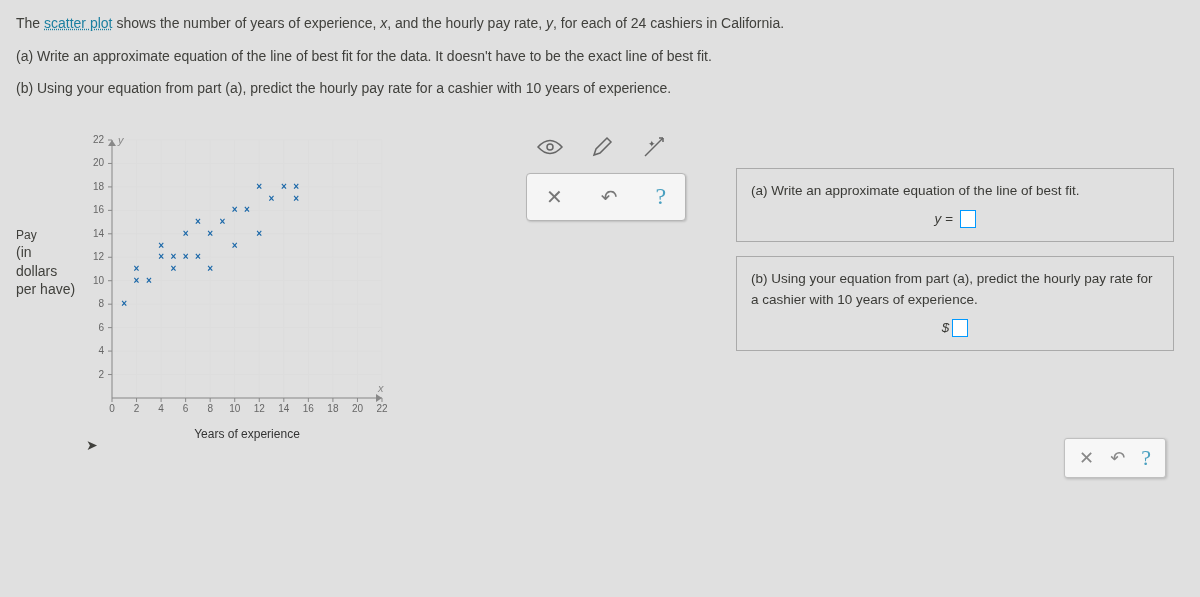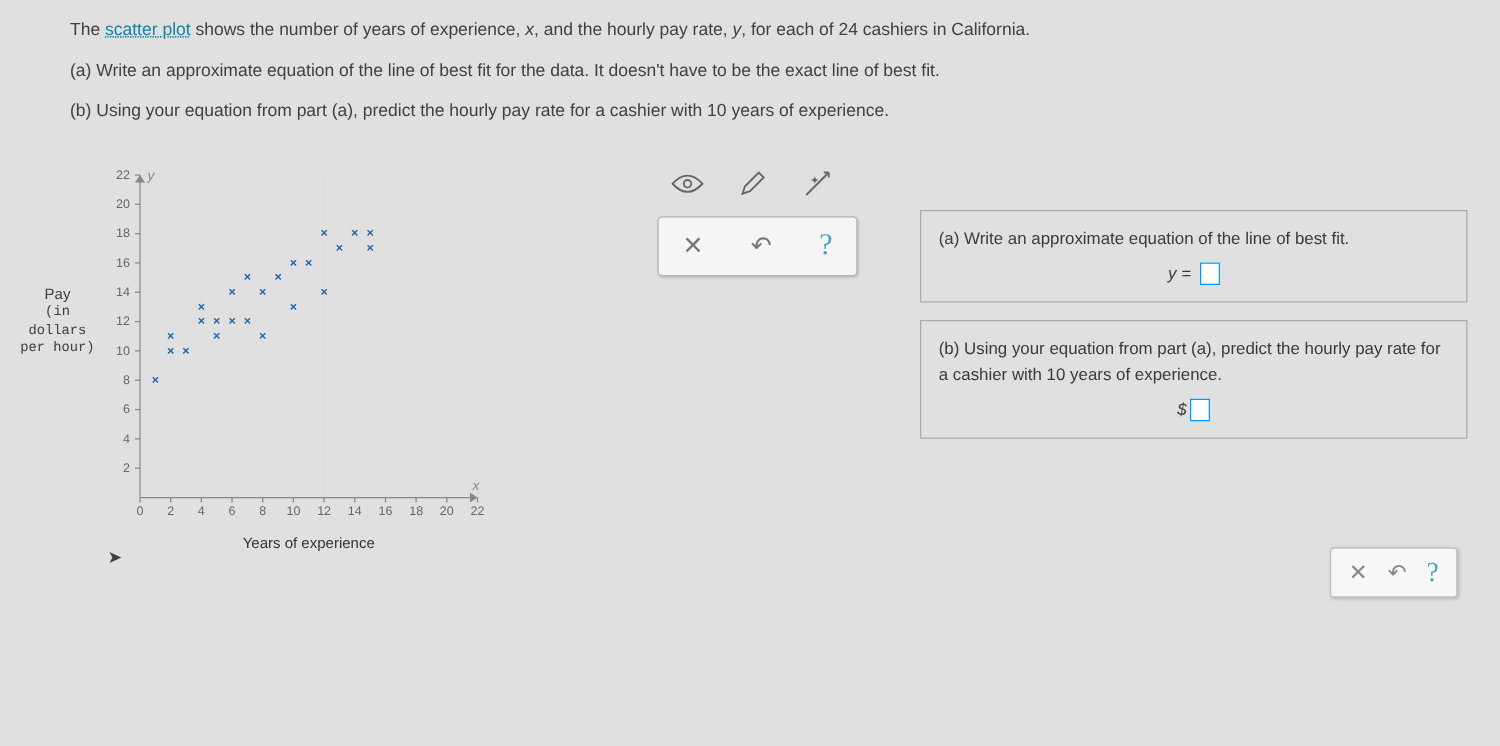--- a/index.html
+++ b/index.html
@@ -10,37 +10,37 @@
     font-family: Verdana, Geneva, sans-serif;
     color: #40403c;
     overflow: hidden;
     position: relative;
   }
   .problem-text {
     padding: 10px 16px 0 16px;
     font-size: 14px;
     line-height: 1.9;
   }
-  .problem-text p { margin-bottom: 6px; margin-left: 40px; }
+  .problem-text p { margin-bottom: 6px; }
   .underlink { color: #1a7fa0; text-decoration: underline dotted; }
   .ital { font-style: italic; }
   .content-row {
     display: flex;
     padding: 20px 16px 0 16px;
     gap: 10px;
   }
   .chart-col {
     width: 500px;
     position: relative;
     display: flex;
     align-items: flex-start;
   }
   .y-axis-label {
     font-size: 12px;
-    text-align: center;
+    text-align: left;
     width: 60px;
     margin-top: 100px;
     line-height: 1.3;
   }
   .plot-wrap { position: relative; }
   svg.scatter { display:block; }
   .tick-label { font-size: 10px; fill:#666; }
   .axis-title { font-size: 12px; fill:#333; font-family: Verdana, sans-serif; }
   .grid-line { stroke:#ddd; stroke-width:1; }
   .axis-line { stroke:#888; stroke-width:1; }
@@ -139,21 +139,21 @@
   <p>
     <span>(b) Using your equation from part (a), predict the hourly pay rate for a cashier with </span><span>10</span><span> years of experience.</span>
   </p>
 </div>
 
 <div class="content-row">
 
   <div class="chart-col">
     <div class="y-axis-label">
       <div>Pay</div>
-      <div style="font-size:11px;font-family:Liberation Mono, monospace;">(<span>in dollars</span><br><span>per hour</span>)</div>
+      <div style="font-size:14px;">(<span>in dollars</span><br><span>per have</span>)</div>
     </div>
     <div class="plot-wrap">
       <svg class="scatter" id="scatter-svg" width="320" height="320">
           <line class="grid-line" x1="36" y1="12" x2="36" y2="270"></line>
           <line class="grid-line" x1="60.54545454545455" y1="12" x2="60.54545454545455" y2="270"></line>
           <line class="grid-line" x1="85.0909090909091" y1="12" x2="85.0909090909091" y2="270"></line>
           <line class="grid-line" x1="109.63636363636363" y1="12" x2="109.63636363636363" y2="270"></line>
           <line class="grid-line" x1="134.1818181818182" y1="12" x2="134.1818181818182" y2="270"></line>
           <line class="grid-line" x1="158.72727272727272" y1="12" x2="158.72727272727272" y2="270"></line>
           <line class="grid-line" x1="183.27272727272725" y1="12" x2="183.27272727272725" y2="270"></line>

